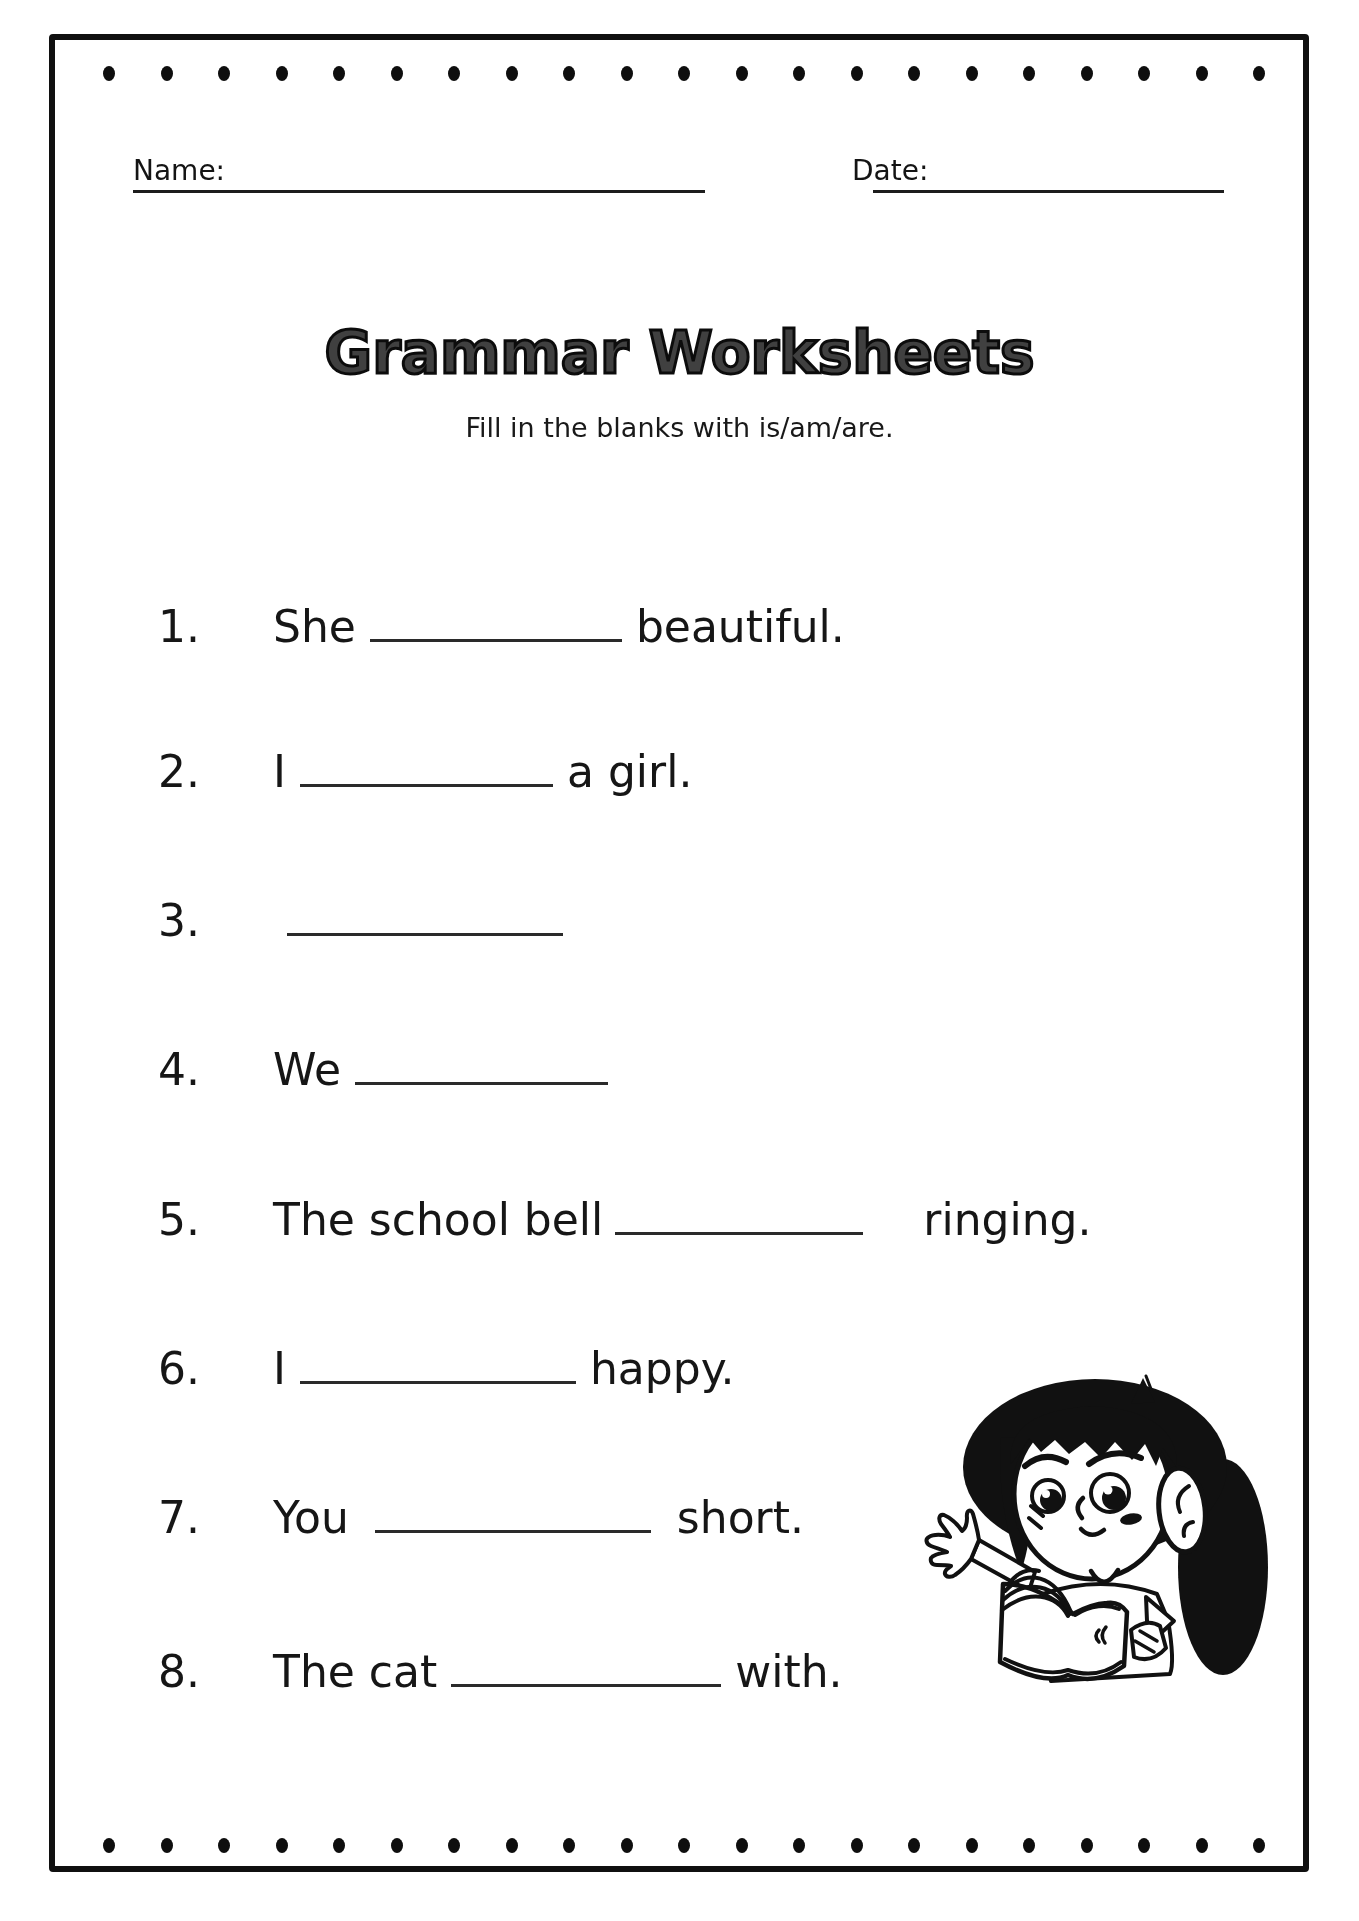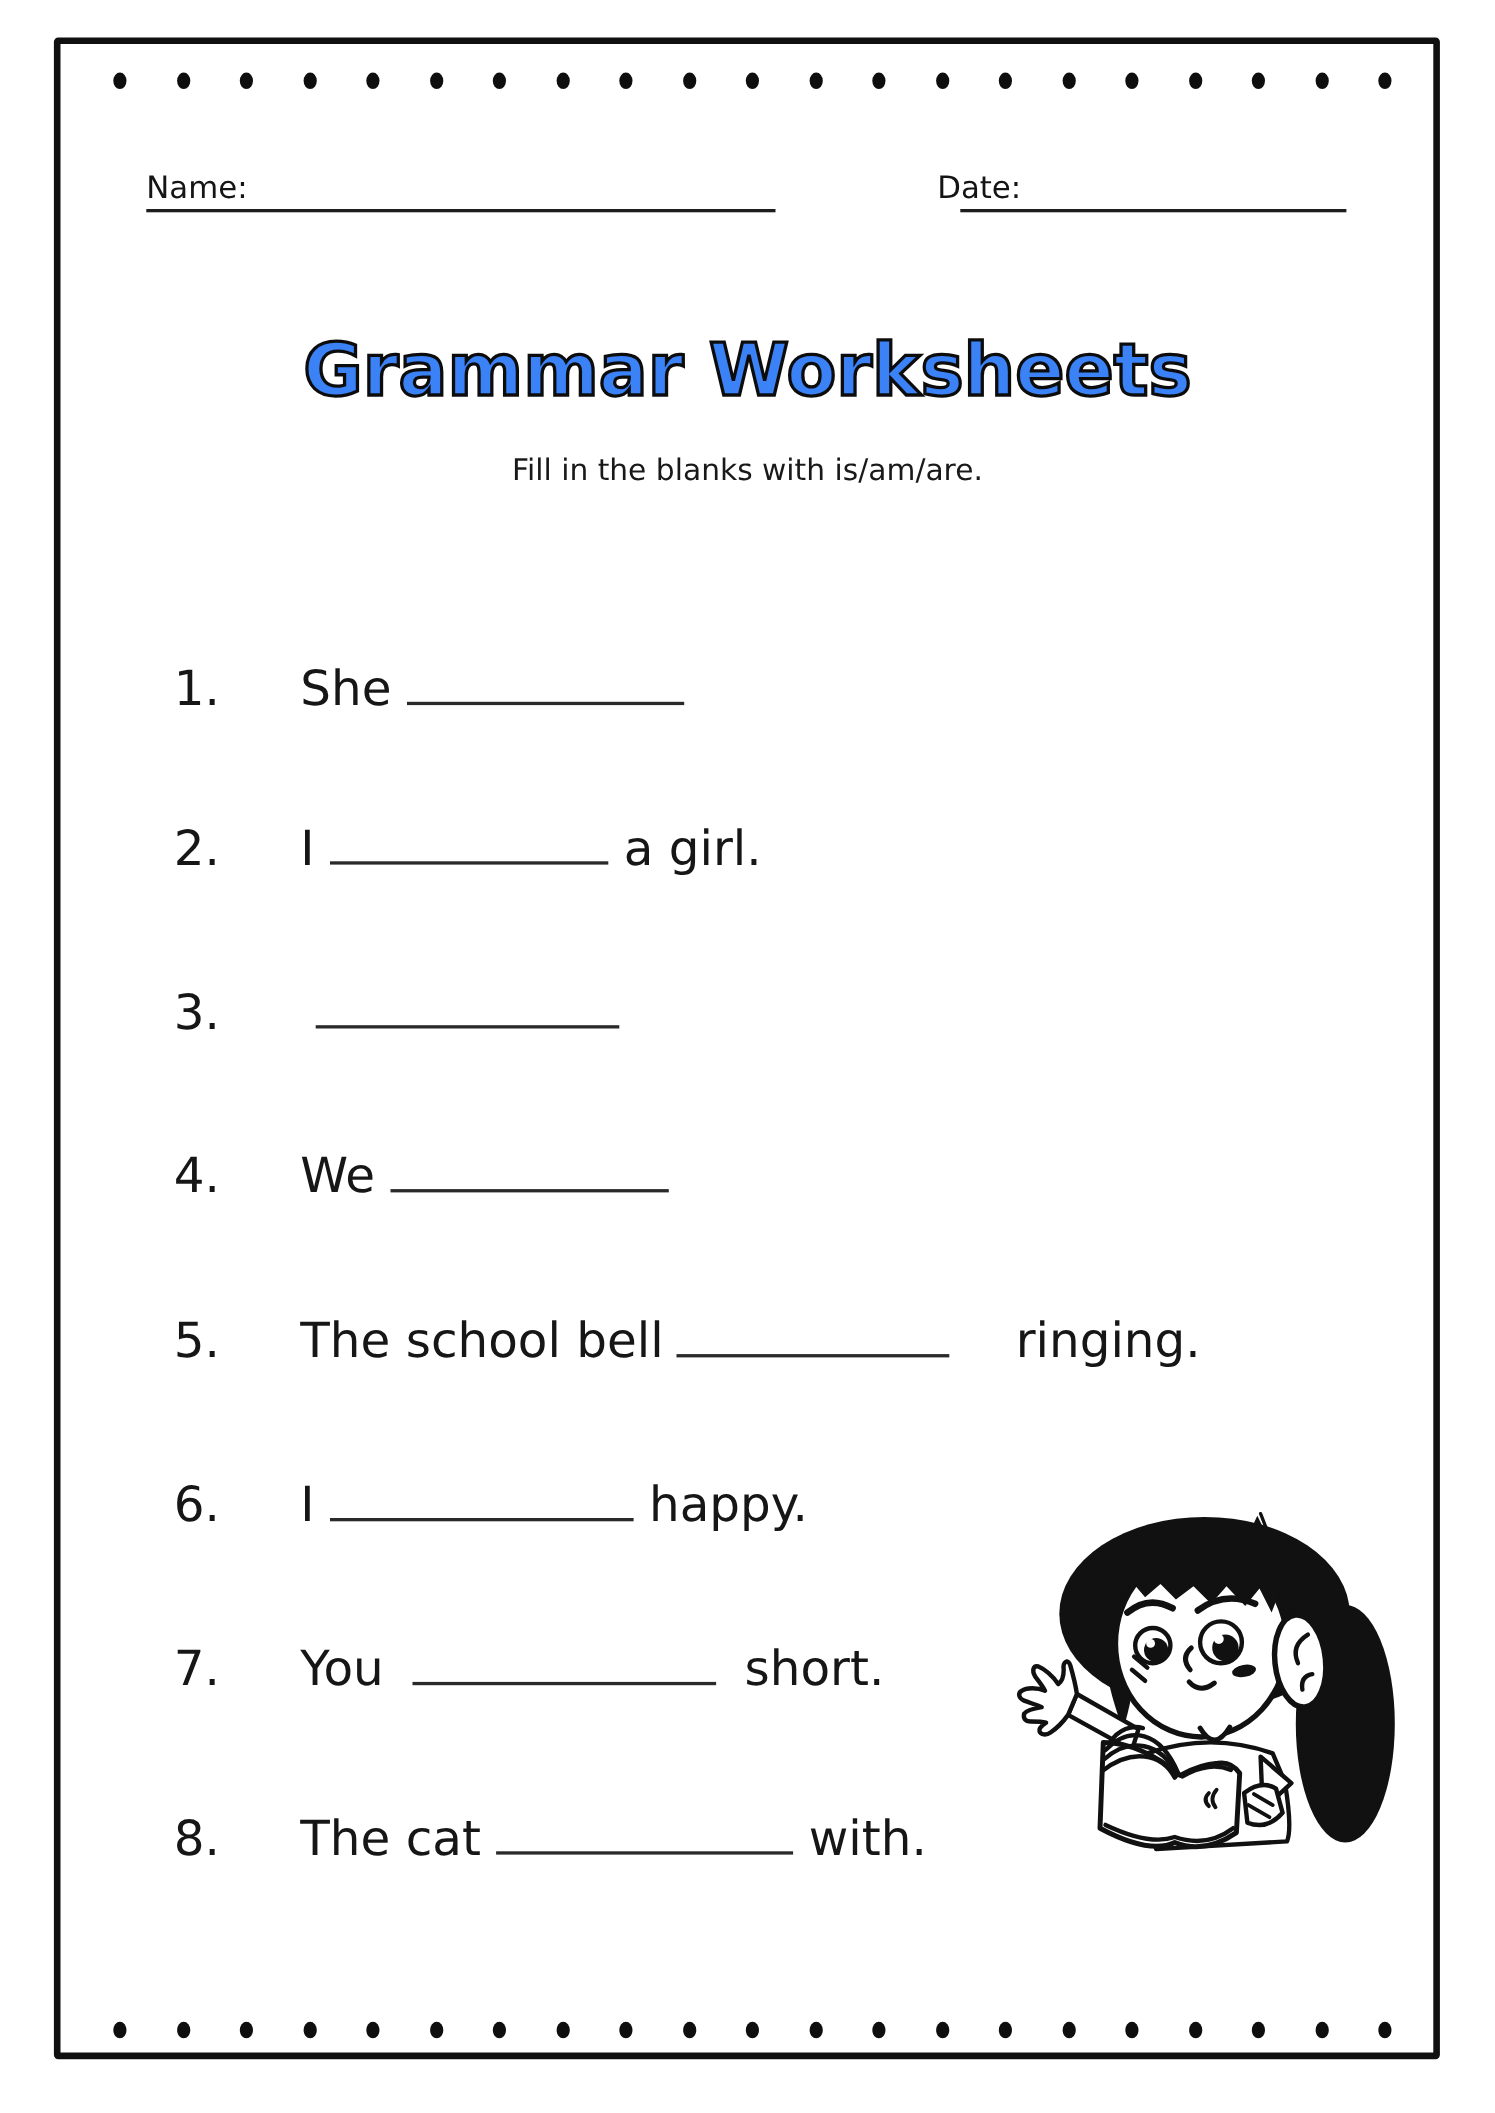--- a/index.html
+++ b/index.html
@@ -11,22 +11,22 @@
         justify-content:space-between;align-items:center;}
   .dots-top{top:66px;}
   .dots-bottom{top:1838px;}
   .dot{width:12px;height:15px;border-radius:50%;background:#0e0e0e;}
   .field-label{position:absolute;font-size:28px;line-height:34px;color:#141414;}
   .name-label{left:133px;top:154px;}
   .date-label{left:852px;top:154px;}
   .write-line{position:absolute;height:3px;background:#1d1d1d;}
   .name-line{left:133px;top:190px;width:572px;}
   .date-line{left:873px;top:190px;width:351px;}
-  .title{position:absolute;left:0;right:0;top:295px;margin:0;text-align:center;
-         font-size:66px;line-height:84px;font-weight:bold;color:#3b82f6;
+  .title{position:absolute;left:0;right:0;top:295px;margin:16px;text-align:center;
+         font-size:58px;line-height:84px;font-weight:bold;color:#404040;
          -webkit-text-stroke:3px #0c0c0c;letter-spacing:0px;}
   .subtitle{position:absolute;left:0;right:0;top:412px;text-align:center;
             font-size:27px;color:#191919;}
   .questions{position:absolute;left:0;top:0;width:100%;height:100%;}
   .q-row{position:absolute;left:158px;height:64px;display:flex;align-items:baseline;
          font-size:44px;white-space:nowrap;color:#161616;}
   .q-num{width:115px;flex-shrink:0;}
   .blank{display:inline-block;border-bottom:3px solid #2a2a2a;margin:0 14px;}
   .q-row:nth-child(1){top:601px;}  .q-row:nth-child(1) .blank{width:252px;}
   .q-row:nth-child(2){top:746px;}  .q-row:nth-child(2) .blank{width:253px;}
@@ -98,20 +98,21 @@
   <div class="write-line date-line"></div>
 
   <h1 class="title">Grammar Worksheets</h1>
   <div class="subtitle">Fill in the blanks with is/am/are.</div>
 
   <div class="questions">
     <div class="q-row">
       <span class="q-num">1.</span>
       <span class="q-pre">She</span>
       <span class="blank"></span>
+      <span class="q-post">beautiful.</span>
     </div>
     <div class="q-row">
       <span class="q-num">2.</span>
       <span class="q-pre">I</span>
       <span class="blank"></span>
       <span class="q-post">a girl.</span>
     </div>
     <div class="q-row">
       <span class="q-num">3.</span>
       <span class="blank"></span>

